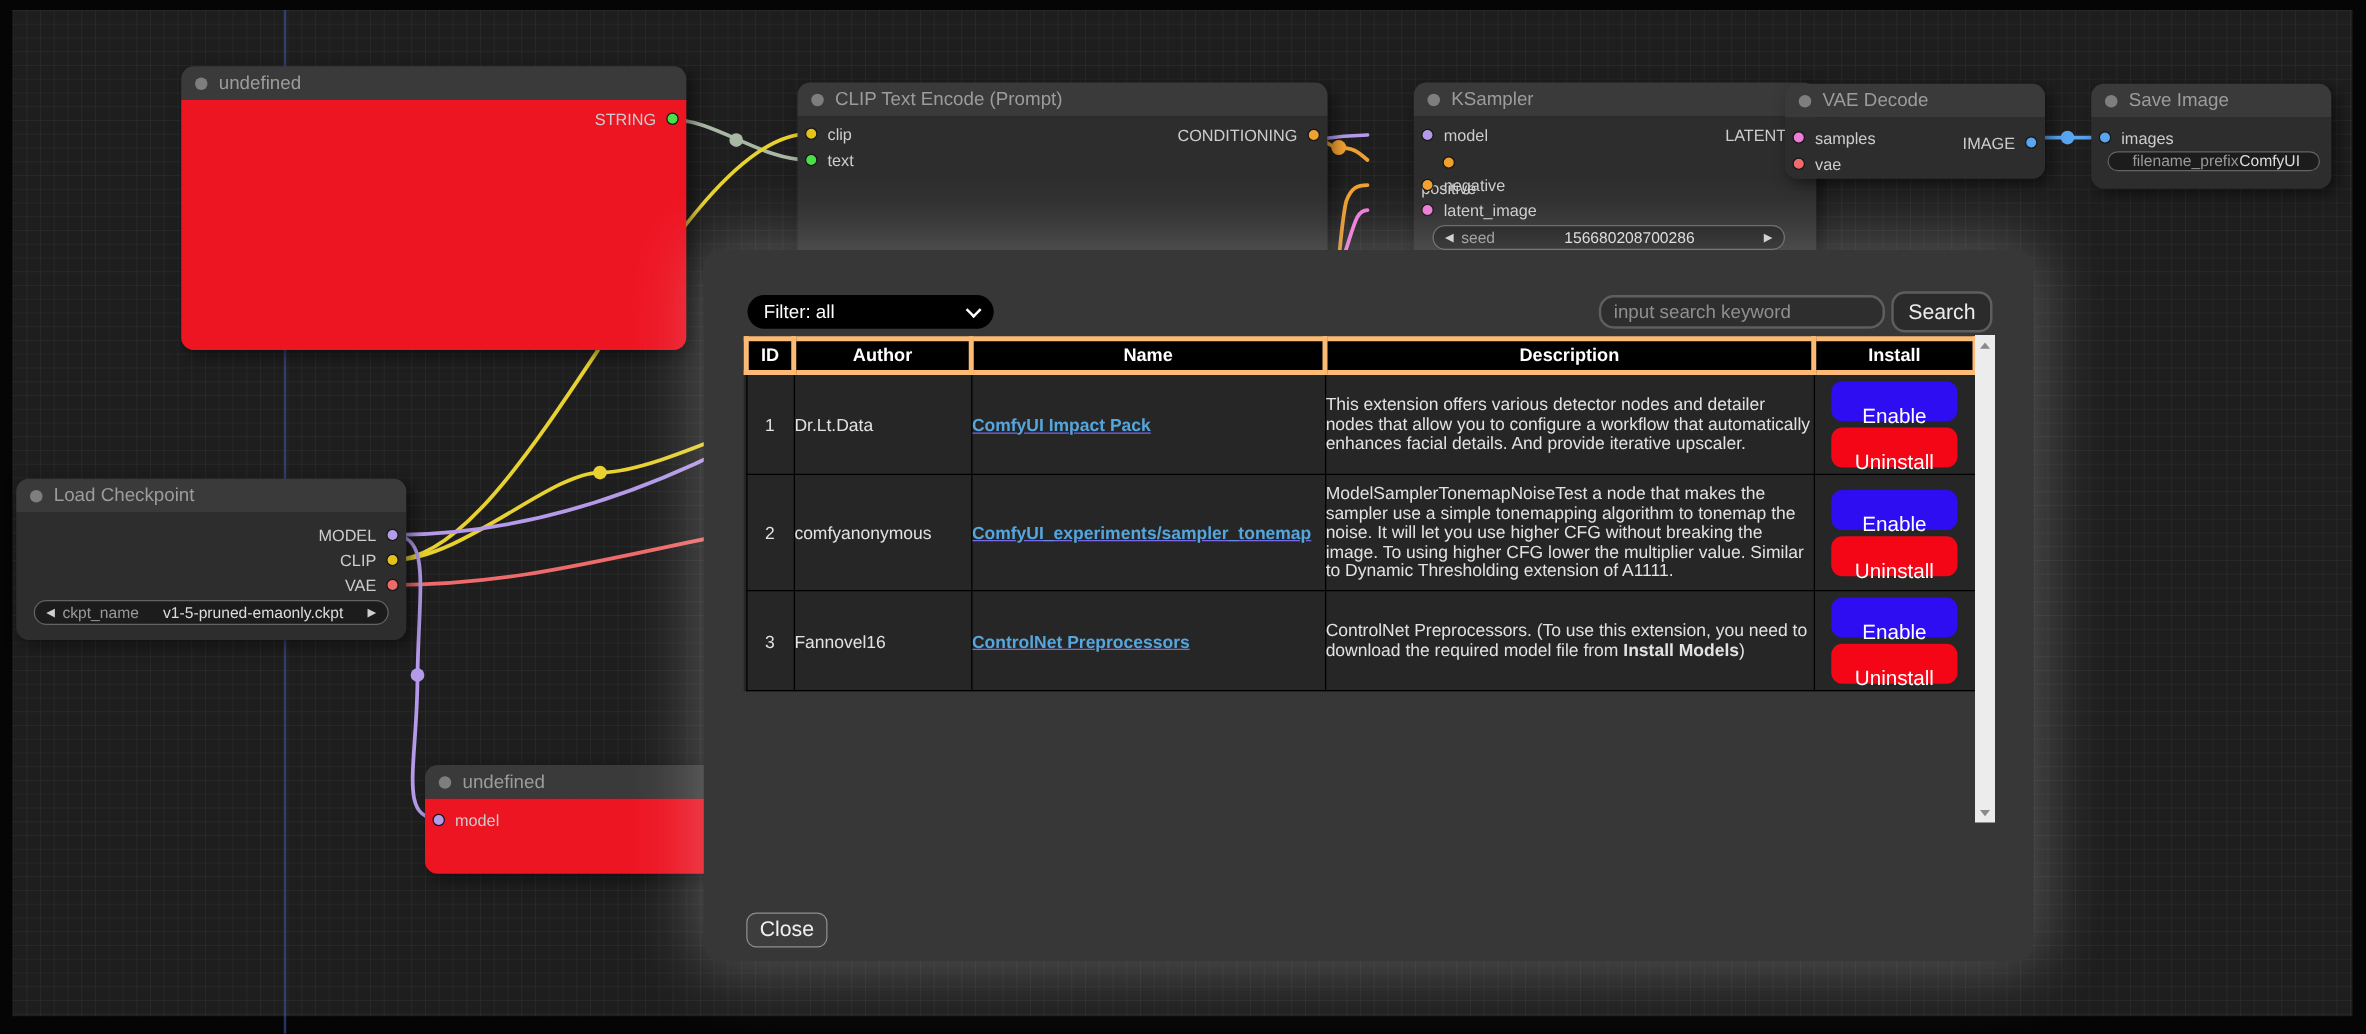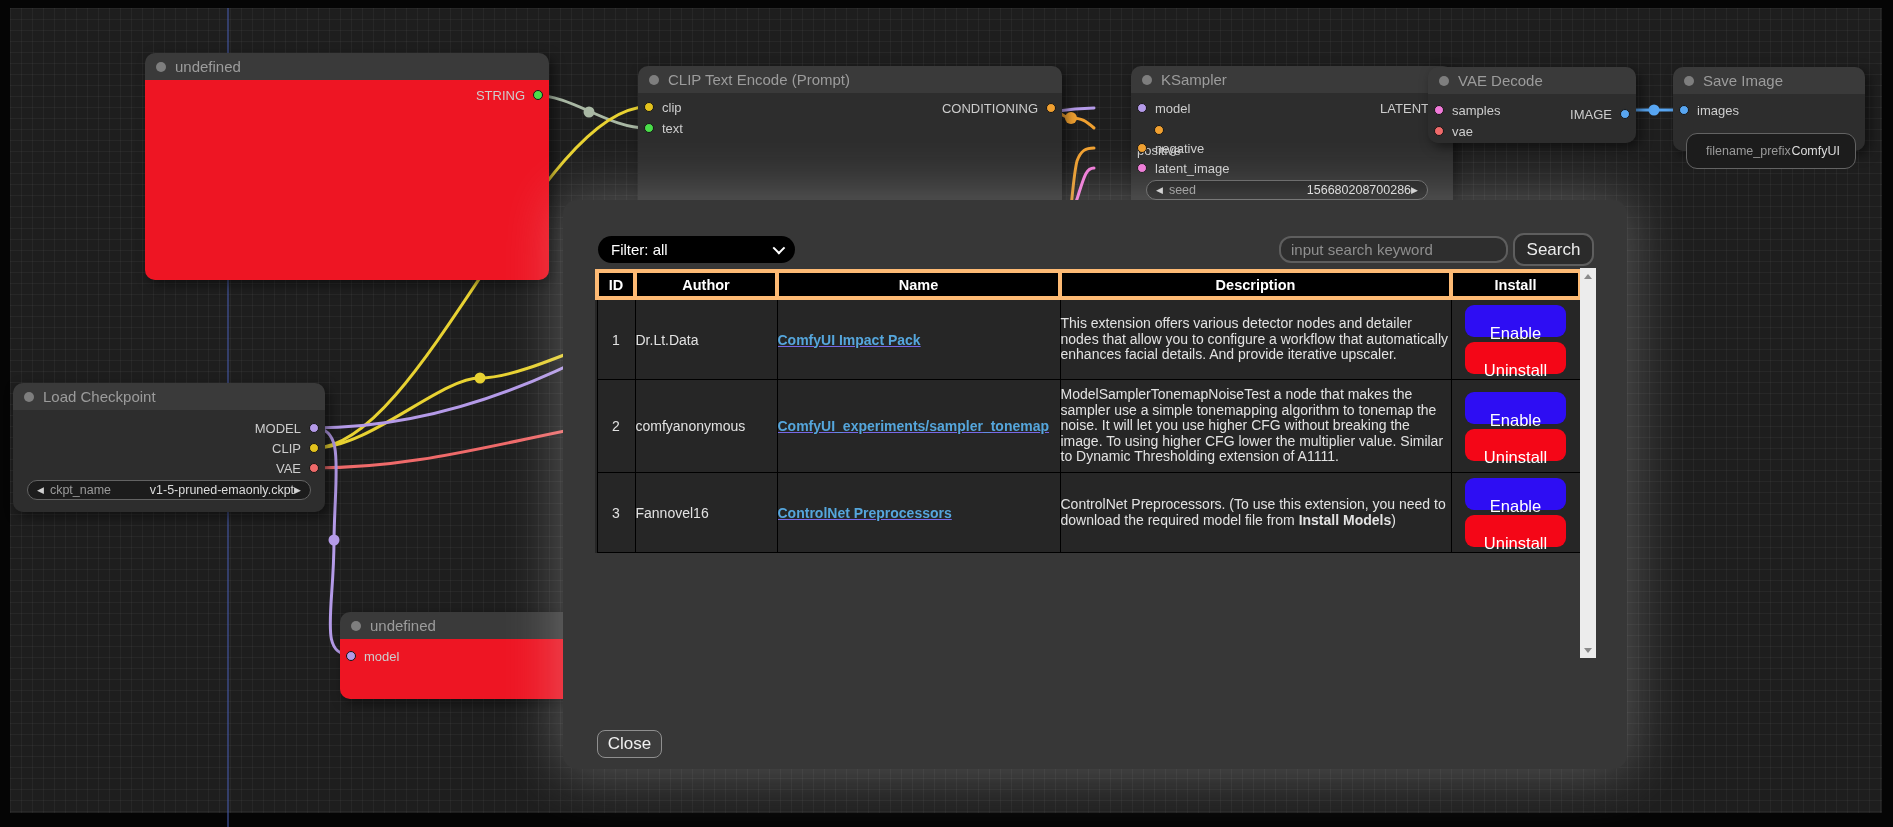--- a/index.html
+++ b/index.html
@@ -19,21 +19,21 @@
   .node-body{position:relative;background:#2d2d2d;border-radius:0 0 10px 10px;}
   .node-body.red{background:#ee1523;}
   .slot{position:absolute;display:flex;align-items:center;gap:8px;height:14px;font-size:13px;color:#cdcdcd;white-space:nowrap;}
   .slot.out{right:6px;flex-direction:row-reverse;}
   .slot.in{left:6px;}
   .port{width:10px;height:10px;border-radius:50%;border:1.5px solid #161616;box-sizing:border-box;flex:0 0 auto;}
   .widget-pill{position:absolute;display:flex;align-items:center;background:#1c1c1c;border:1px solid #636363;
     border-radius:11px;font-size:12.5px;color:#999;padding:0 9px;box-sizing:border-box;}
   .widget-pill .arrow{color:#cfcfcf;font-size:9px;line-height:1;}
   .widget-pill .wname{margin-left:6px;color:#9a9a9a;}
-  .widget-pill .wvalue{flex:1;text-align:right;color:#dcdcdc;}
+  .widget-pill .wvalue{flex:1;text-align:center;color:#dcdcdc;}
   .widget-pill .wvalue.right{text-align:right;padding-right:6px;}
 
   
   #modal{position:absolute;left:563px;top:200px;width:1064px;height:569px;background:#373737;border-radius:14px;
     z-index:10;box-shadow:0 0 55px 6px rgba(235,235,235,0.28);}
   #filter-select{position:absolute;left:35px;top:36px;width:197px;height:27px;background:#000;border-radius:14px;
     display:flex;align-items:center;color:#fff;font-size:15px;padding:0 13px;box-sizing:border-box;cursor:pointer;}
   #filter-select .chev{margin-left:auto;width:7px;height:7px;border-right:2px solid #fff;border-bottom:2px solid #fff;
     transform:rotate(45deg) translateY(-2px);}
   #search-input{position:absolute;left:716px;top:36px;width:229px;height:27px;box-sizing:border-box;background:#2e2e2e;
@@ -191,21 +191,21 @@
   <div class="node" style="left:1673px;top:67px;width:192px;">
     <div class="node-header">
       <span class="hdr-dot"></span>
       <span class="node-title">Save Image</span>
     </div>
     <div class="node-body" style="height:57px;">
       <div class="slot in" style="top:9px;">
         <span class="port" style="background:#58a6f2;"></span>
         <span>images</span>
       </div>
-      <div class="widget-pill" style="left:13px;top:39px;width:170px;height:36px;">
+      <div class="widget-pill" style="left:13px;top:27px;width:170px;height:16px;">
         <span class="wname" style="margin-left:10px;">filename_prefix</span>
         <span class="wvalue right">ComfyUI</span>
       </div>
     </div>
   </div>
 
   <div class="node" style="left:13px;top:383px;width:312px;">
     <div class="node-header">
       <span class="hdr-dot"></span>
       <span class="node-title">Load Checkpoint</span>

